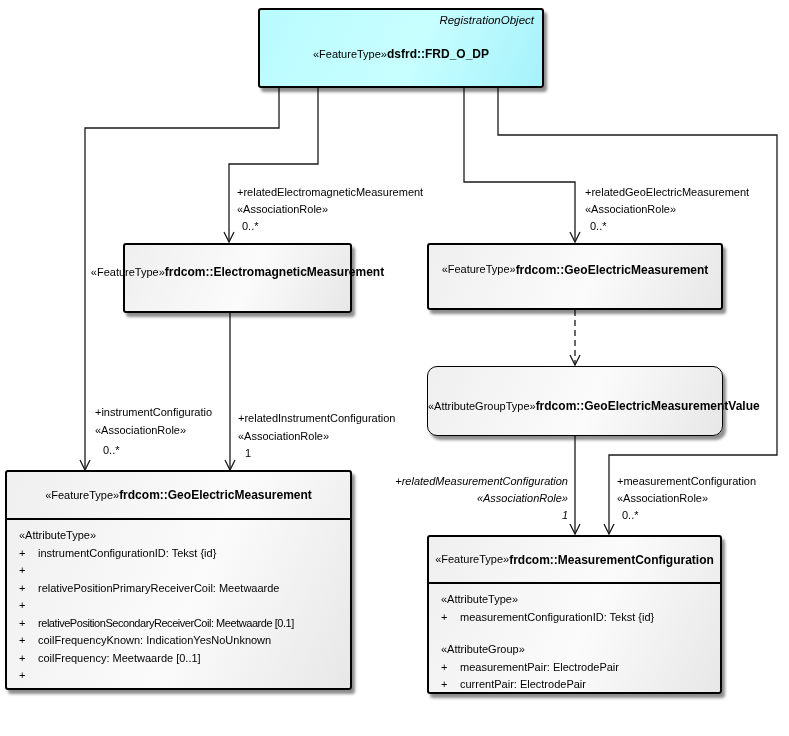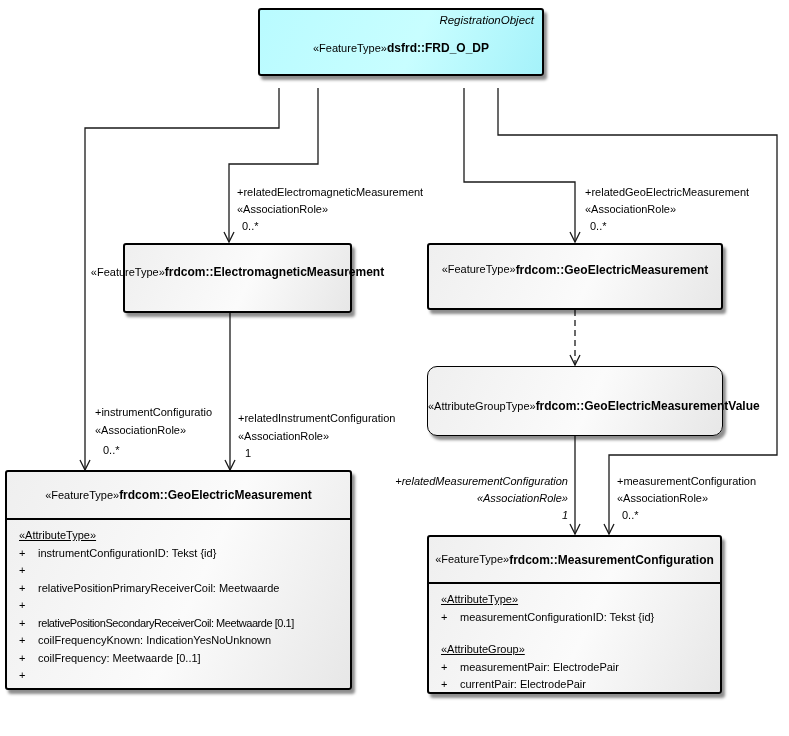--- a/index.html
+++ b/index.html
@@ -41,21 +41,21 @@
 
   .split { display: flex; flex-direction: column; }
   .split .head-part { flex: 0 0 auto; position: relative; }
   .split .body-part {
     flex: 1 1 auto;
     border-top: 2px solid #000;
     padding: 7px 2px 0 12px;
     font-size: 11px;
     overflow: hidden;
   }
-  .attr-head { line-height: 17.5px; white-space: nowrap; text-decoration: underline; }
+  .attr-head { line-height: 17.5px; white-space: nowrap; }
   .attr-row { display: flex; line-height: 17.5px; white-space: nowrap; }
   .attr-row .vis { width: 19px; flex: 0 0 19px; }
   .attr-row.squeeze .attr-text { letter-spacing: -0.45px; }
   .gap-above { margin-top: 15px; }
 
   .assoc-label { position: absolute; z-index: 3; font-size: 11px; line-height: 13px; white-space: nowrap; }
   .assoc-label.right { text-align: right; font-style: italic; }
 </style>
 </head>
 <body>
@@ -81,21 +81,21 @@
       <path d="M225,460 L230,470 L235,460"></path>
 
       <path stroke-dasharray="6,4" d="M575,310 V365"></path>
       <path d="M570,355 L575,365 L580,355"></path>
 
       <path d="M575,431 V534"></path>
       <path d="M570,524 L575,534 L580,524"></path>
     </g>
   </svg>
 
-  <div class="uml-class cyan" style="left:258px; top:8px; width:286px; height:68px;">
+  <div class="uml-class cyan" style="left:258px; top:8px; width:286px; height:80px;">
     <div class="tag-line">RegistrationObject</div>
     <div class="class-header" style="padding-top:12px;">
       <div class="stereo">«FeatureType»</div>
       <div class="class-name">dsfrd::FRD_O_DP</div>
     </div>
   </div>
 
   <div class="uml-class" style="left:123px; top:243px; width:229px; height:70px;">
     <div class="class-header" style="padding-bottom:12px;">
       <div class="stereo">«FeatureType»</div>

